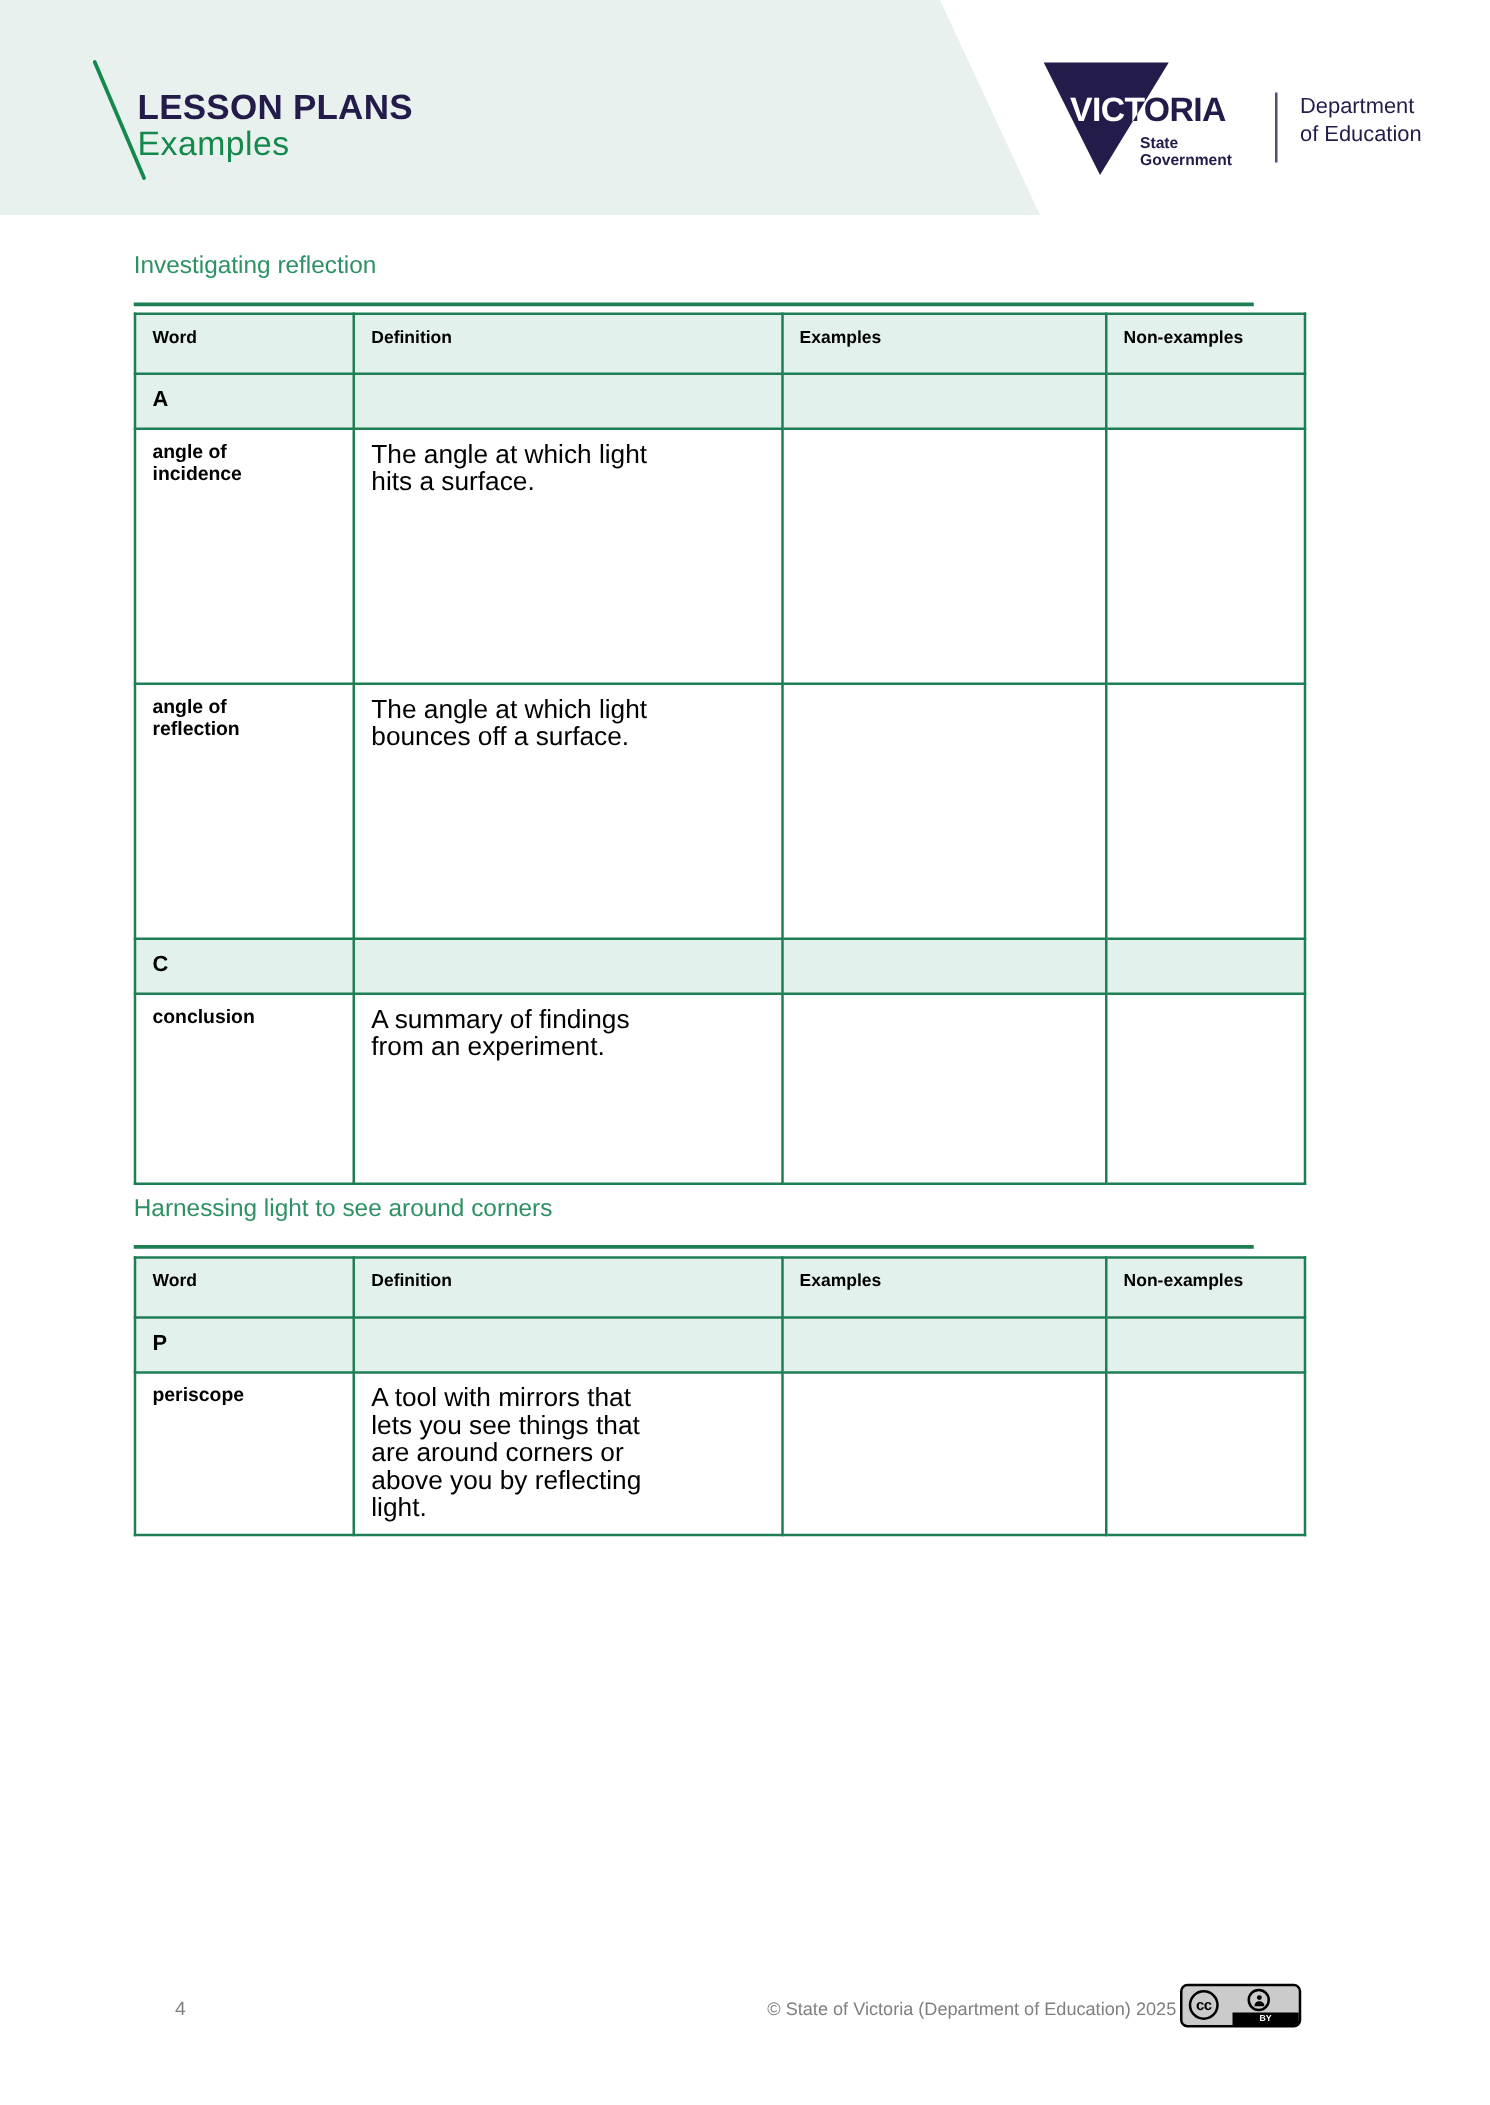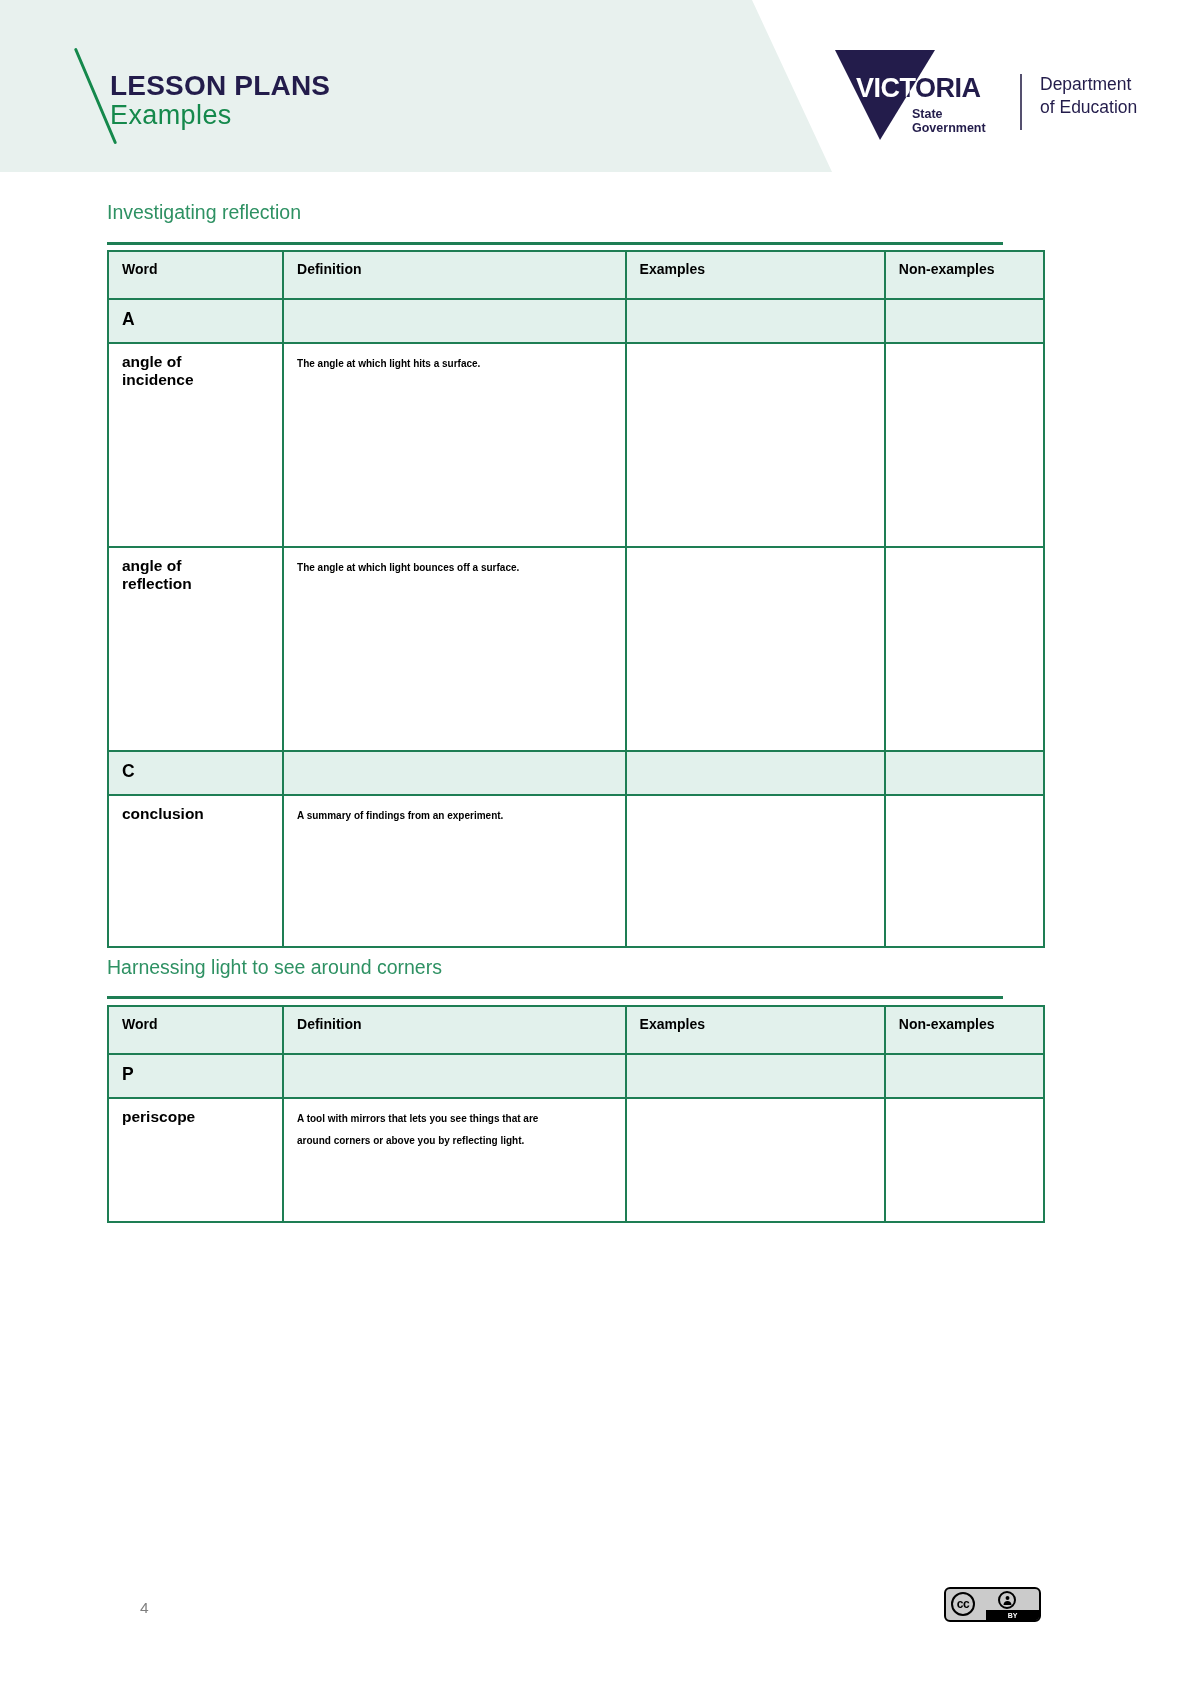--- a/index.html
+++ b/index.html
@@ -30,21 +30,21 @@
   .vocab-table{position:absolute;left:107px;border-collapse:collapse;table-layout:fixed;width:938px;
                background:#fff;}
   .vocab-table col.c-word{width:18.7%;} .vocab-table col.c-def{width:36.6%;}
   .vocab-table col.c-ex{width:27.7%;}  .vocab-table col.c-nonex{width:17%;}
   .vocab-table th,.vocab-table td{border:2.5px solid #1e7e54;vertical-align:top;padding:9px 13px;}
   .vocab-table th{text-align:left;font-size:14px;background:#e2f1ec;}
   .letter-cell{font-weight:bold;font-size:17.5px;background:#e2f1ec;padding-top:8px;}
   .letter-blank{background:#e2f1ec;}
   .word-cell{font-weight:bold;font-size:15.5px;padding-top:13px;}
   .word-cell .word-text{max-width:100px;}
-  .def-cell{font-size:10px;line-height:22px;padding-top:13px;font-weight:bold;}
+  .def-cell{font-size:21px;line-height:22px;padding-top:13px;}
   .def-cell .def-text{max-width:245px;}
   .h-header{height:48px;} .h-letter{height:44px;}
   .h-entry{height:204px;} .h-entry-last{height:152px;} .h-entry-p{height:124px;padding-left:18px;}
 
   
   .page-number{position:absolute;left:140px;top:1599px;font-size:15.5px;color:#7f7f7f;}
   .copyright{position:absolute;left:0;top:1600px;width:941px;text-align:right;
              font-size:14.5px;color:#7f7f7f;}
   .cc-badge{position:absolute;left:944px;top:1587px;width:97px;height:35px;background:#cbcbcb;
             border:2px solid #000;border-radius:6px;box-sizing:border-box;}
@@ -179,20 +179,21 @@
         <td class="def-cell">
             <div class="def-text">A tool with mirrors that lets you see things that are around corners or above you by reflecting light.</div>
           </td>
         <td></td>
         <td></td>
       </tr>
     </tbody>
   </table>
 
   <div class="page-number">4</div>
+  <div class="copyright">© State of Victoria (Department of Education) 2025</div>
   <div class="cc-badge">
     <div class="cc-circle">cc</div>
     <div class="person-circle">
       <svg width="11" height="11" viewBox="0 0 13 13">
         <circle cx="6.5" cy="3.6" r="2.3" fill="#000"></circle>
         <path d="M1.8,11.8 c0,-3.4 2.1,-4.8 4.7,-4.8 c2.6,0 4.7,1.4 4.7,4.8 z" fill="#000"></path>
       </svg>
     </div>
     <div class="by-bar">BY</div>
   </div>

